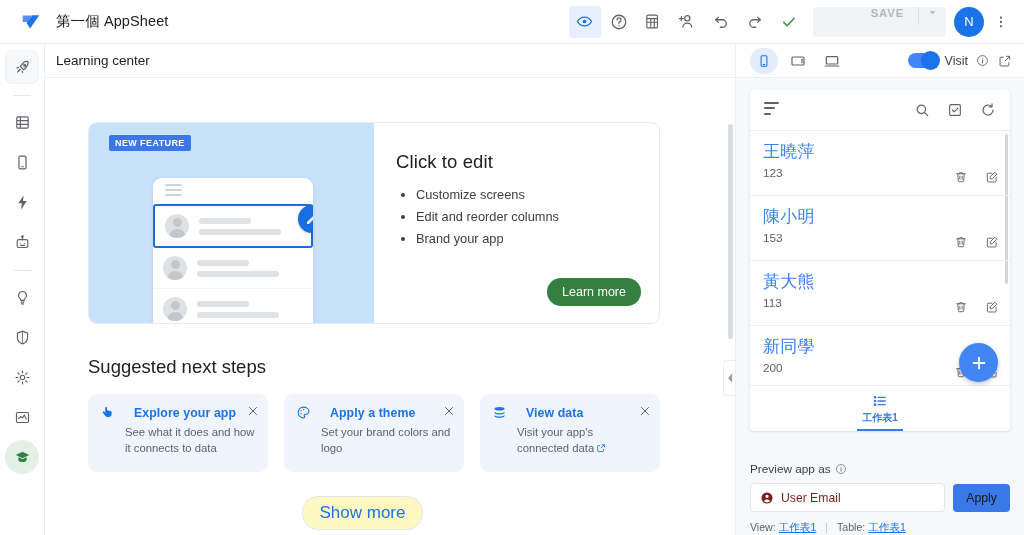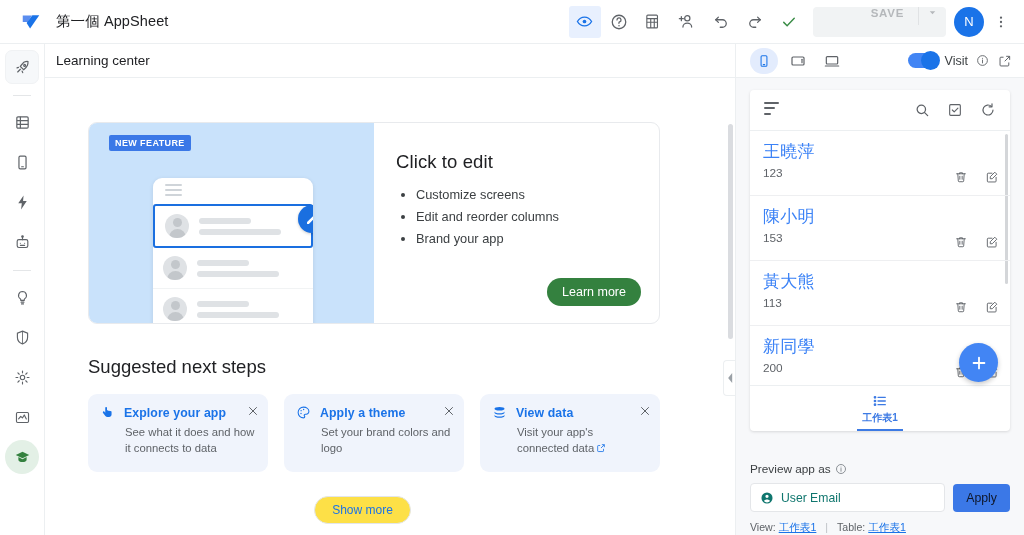--- a/index.html
+++ b/index.html
@@ -111,31 +111,31 @@
     font-size: 12.5px; padding: 7px 15px; border-radius: 17px; cursor: pointer; border: none;
   }
 
   
   .sug-title { margin: 32px 0 0 43px; font-size: 18.5px; color: #202124; font-weight: 400; }
   .cards { margin: 16px 0 0 43px; display: flex; gap: 16px; }
   .card {
     width: 180px; height: 78px; background: #f0f4fc; border-radius: 9px; padding: 11px 12px 0 12px;
     position: relative; cursor: pointer;
   }
-  .card-head { display: flex; align-items: center; gap: 9px; }
+  .card-head { display: flex; align-items: center; gap: 19px; }
   .card-ic { color: #1a73e8; display: flex; align-items: center; }
   .card-title { font-size: 12.3px; color: #1a73e8; font-weight: 600; letter-spacing: .1px; }
   .card-x { position: absolute; right: 9px; top: 9px; color: #5f6368; cursor: pointer; }
   .card-desc { margin: 5px 0 0 25px; font-size: 11.3px; color: #5f6368; line-height: 1.38; }
   .ext-ic { display: inline-block; vertical-align: -1px; margin-left: 2px; color: #1a73e8; }
 
   .showmore-wrap { display: flex; justify-content: center; margin-top: 24px; padding-right: 55px; }
   .showmore {
     border: 1px solid #e3e6ea; border-radius: 16px; padding: 6px 17px;
-    font-size: 12px; color: #1a73e8; background: #fde047; cursor: pointer;
+    font-size: 17px; color: #1a73e8; background: #fef9c3; cursor: pointer;
   }
 
   
   .preview {
     width: 289px; min-width: 289px; background: #f7f8fa; border-left: 1px solid #eceff1;
     display: flex; flex-direction: column;
   }
   .pv-head {
     height: 34px; min-height: 34px; background: #fff; display: flex; align-items: center;
     padding: 0 8px 0 14px; border-bottom: 1px solid #eceff1;
@@ -180,21 +180,21 @@
   .ph-tab-lbl { font-size: 10px; color: #3c7ae4; margin-top: 2px; font-weight: 600; }
   .ph-tab-ul { position: absolute; bottom: 0; width: 46px; height: 2.5px; background: #3c7ae4; }
 
   .pv-foot { padding: 8px 14px 0 14px; }
   .pv-foot-lbl { font-size: 11.8px; color: #3c4043; display: flex; align-items: center; gap: 4px; }
   .pv-input-row { display: flex; gap: 8px; margin-top: 7px; align-items: center; }
   .pv-input {
     flex: 1; height: 29px; background: #fff; border: 1px solid #e4e6e9; border-radius: 4px;
     display: flex; align-items: center; padding: 0 9px; gap: 7px; color: #5f6368;
   }
-  .pv-input span { font-size: 12.2px; color: #0f766e; }
+  .pv-input span { font-size: 12.2px; color: #7f1d1d; }
   .apply-btn {
     background: #3b78e7; color: #0f172a; font-size: 12.3px; padding: 7px 13px; border-radius: 4px;
     border: none; cursor: pointer;
   }
   .pv-meta { margin-top: 9px; font-size: 10.6px; color: #5f6368; }
   .pv-meta a { color: #1a73e8; text-decoration: underline; cursor: pointer; }
   .pv-meta .sep { margin: 0 6px; color: #bdc1c6; }
 </style>
 </head>
 <body>

